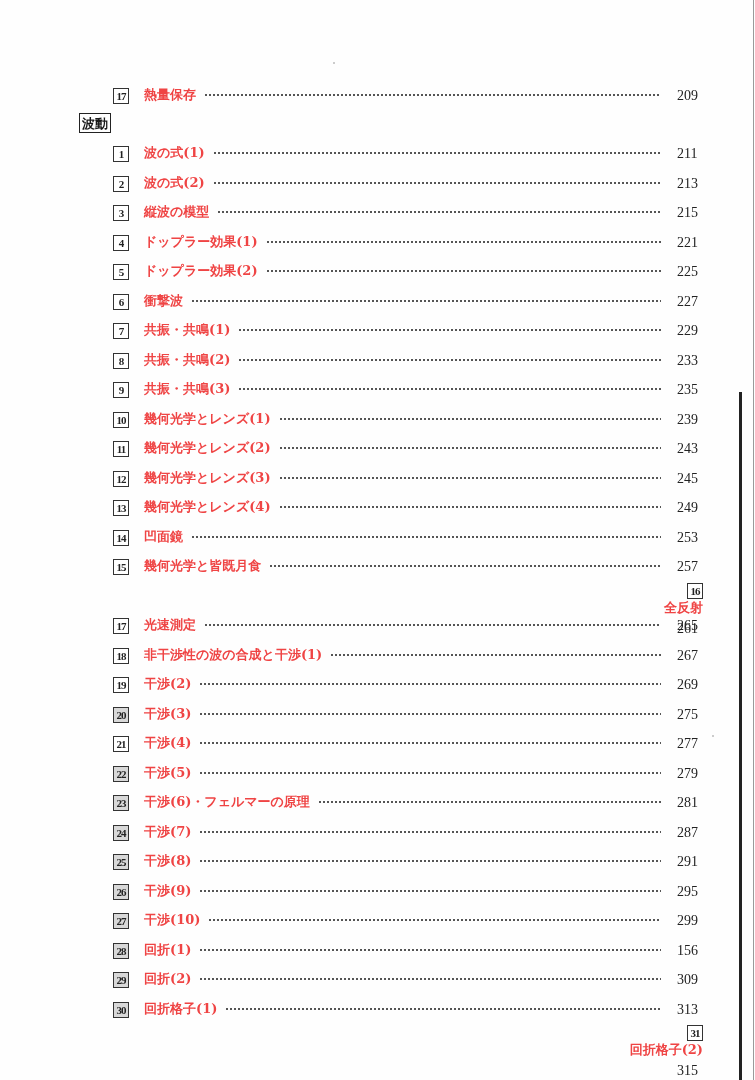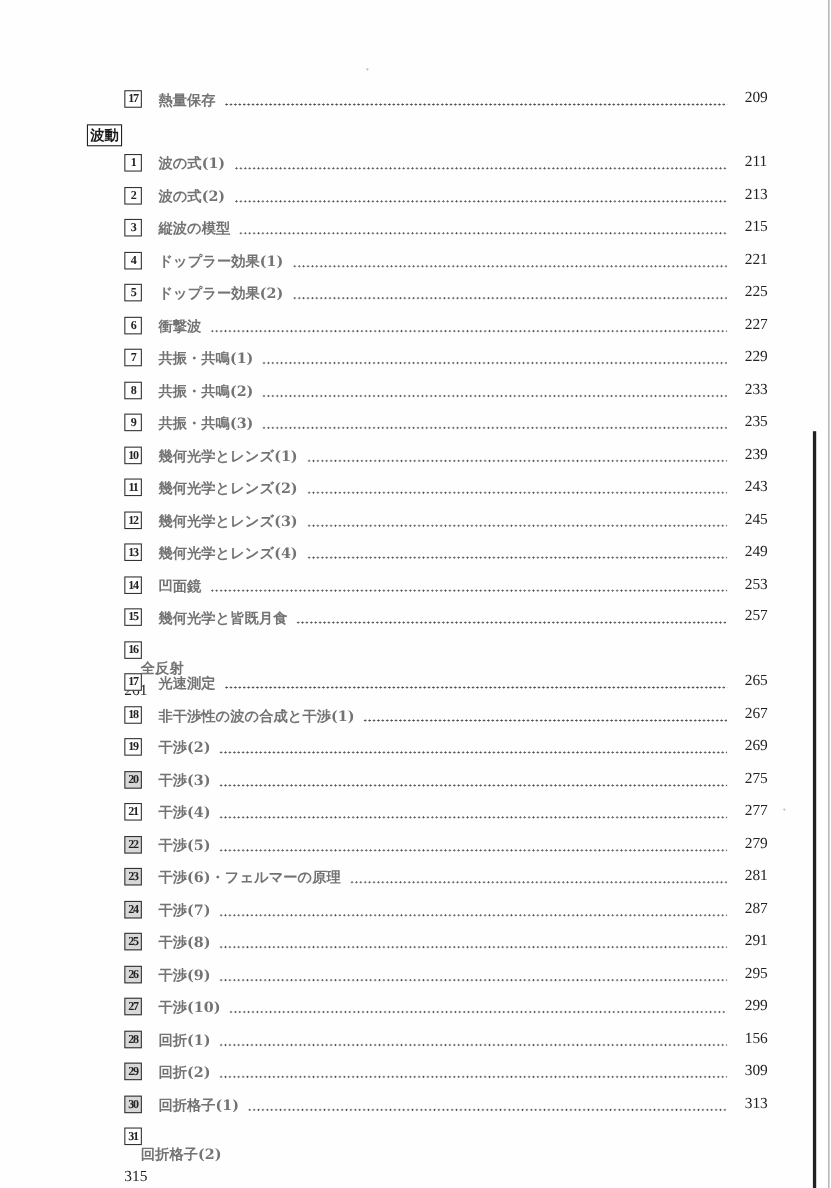--- a/index.html
+++ b/index.html
@@ -32,21 +32,21 @@
     left: 739px; top: 392px;
     width: 3px; height: 688px;
     background: #222;
   }
   .toc-row {
     position: absolute;
     left: 80px;
     width: 590px;
     height: 22px;
     display: flex;
-    align-items: flex-start;
+    align-items: flex-end;
     padding-left: 33px;
   }
   .num-box {
     width: 16px;
     height: 16px;
     border: 1px solid #333;
     box-sizing: border-box;
     font-family: "Liberation Serif", serif;
     font-size: 11px;
     font-weight: bold;
@@ -59,21 +59,21 @@
   }
   .num-box.dark {
     background: #d8d8d8;
   }
   .title {
     margin-left: 15px;
     font-size: 13px;
     font-weight: bold;
     white-space: nowrap;
     flex: 0 0 auto;
-    color: #737373;
+    color: #ef4444;
   }
   .dots {
     flex: 1 1 auto;
     margin-left: 8px;
     margin-right: 16px;
     height: 2px;
     align-self: center;
     margin-top: 4px;
     background-image: radial-gradient(circle, #555 0.8px, transparent 1px);
     background-size: 4px 2px;

